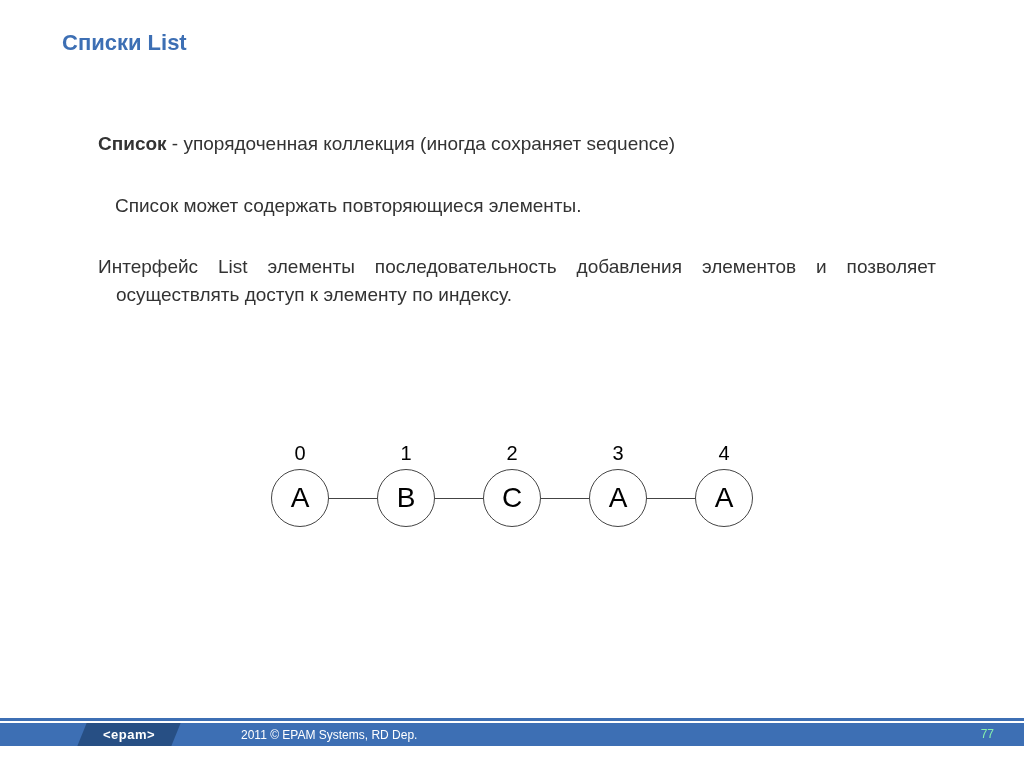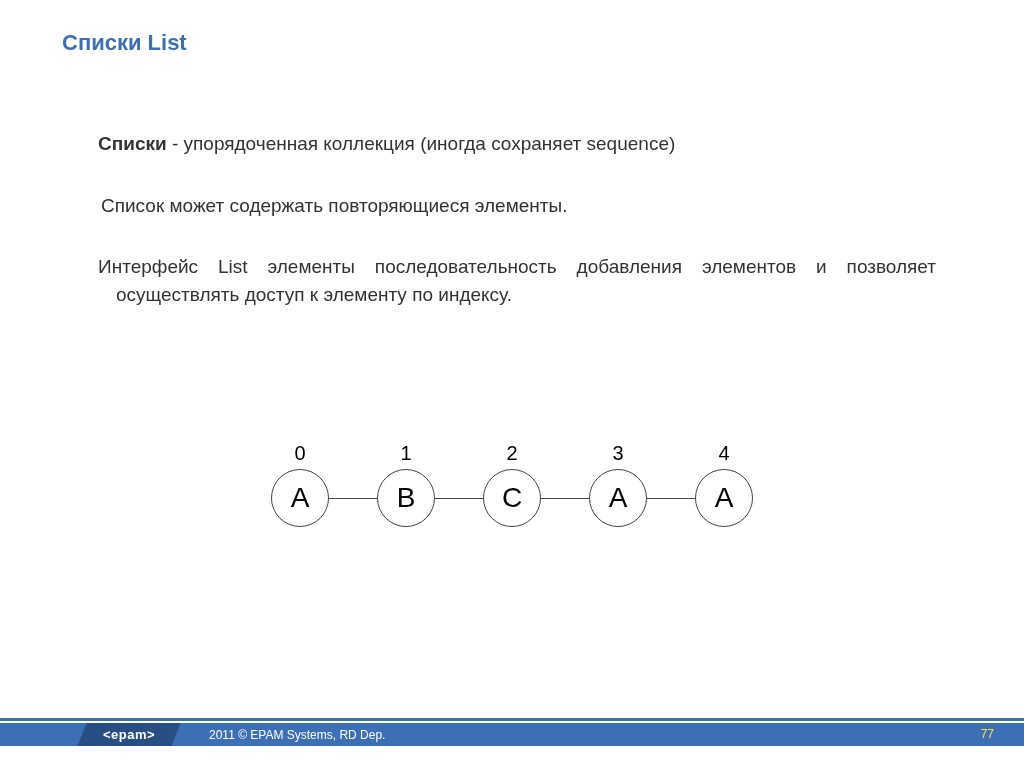--- a/index.html
+++ b/index.html
@@ -30,21 +30,21 @@
     position: absolute;
     top: 130px;
     left: 98px;
     width: 838px;
     font-size: 19px;
     line-height: 1.45;
     color: #333;
   }
   .para1 { margin: 0 0 34px 0; }
   .para1 .lead { font-weight: bold; }
-  .para2 { margin: 0 0 34px 3px; }
+  .para2 { margin: 0 0 34px 17px; }
   .para3 {
     margin: 0;
     text-align: justify;
     text-align-last: left;
     padding-left: 18px;
     text-indent: -18px;
   }
 
   
   .diagram {
@@ -124,43 +124,43 @@
   }
   .logo-skew span {
     transform: skewX(22deg);
     font-family: Verdana, Arial, sans-serif;
     font-weight: bold;
     font-size: 13px;
     color: #fff;
     letter-spacing: 0.5px;
   }
   .copyright {
-    margin-left: 33px;
+    margin-left: 65px;
     font-size: 12px;
     color: #fff;
   }
   .pagenum {
     position: absolute;
     right: 30px;
     top: 0;
     line-height: 23px;
     font-size: 12px;
-    color: #fde047;
+    color: #86efac;
   }
 </style>
 </head>
 <body>
 
 <div class="slide">
 
   <div class="title">Списки List</div>
 
   <div class="body">
     <p class="para1">
-      <span class="lead">Списки</span><span> - упорядоченная коллекция (иногда сохраняет sequence)</span>
+      <span class="lead">Список</span><span> - упорядоченная коллекция (иногда сохраняет sequence)</span>
     </p>
     <p class="para2">Список может содержать повторяющиеся элементы.</p>
     <p class="para3">Интерфейс List элементы последовательность добавления элементов и позволяет осуществлять доступ к элементу по индексу.</p>
   </div>
 
   <div class="diagram">
     <div class="chain">
       <div class="node-wrap">
         <div class="idx">0</div>
         <div class="node">A</div>

